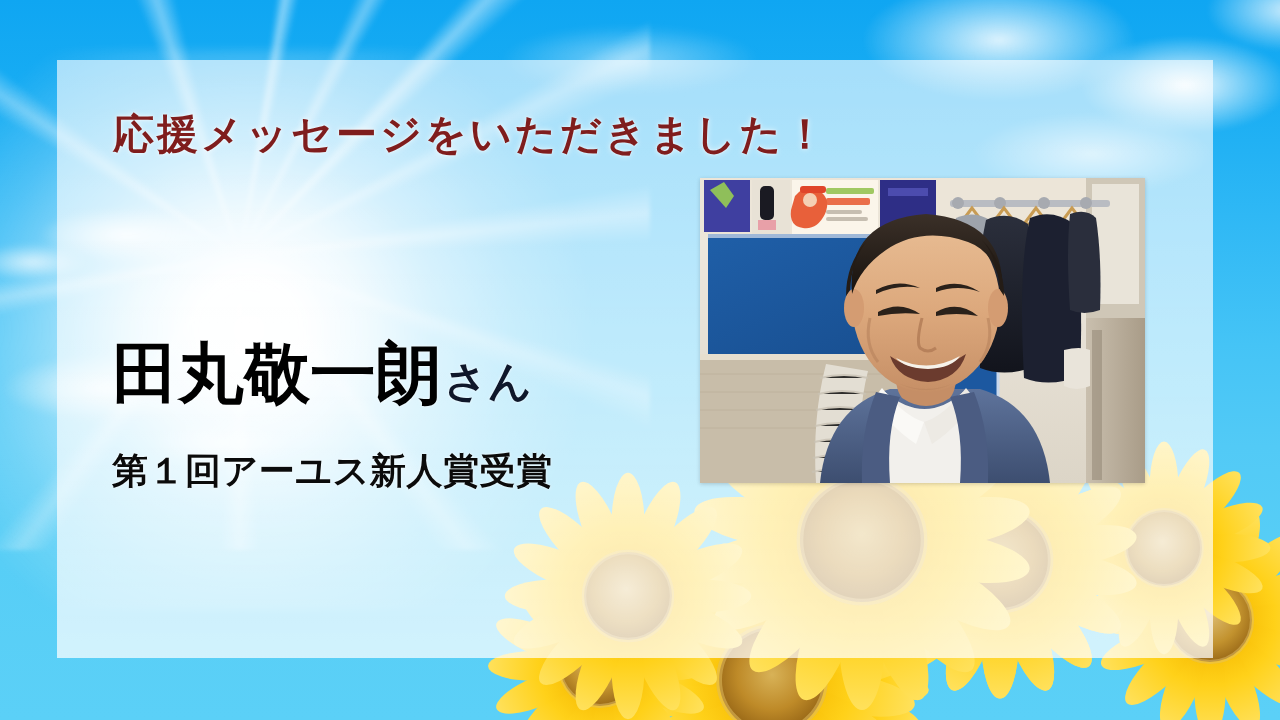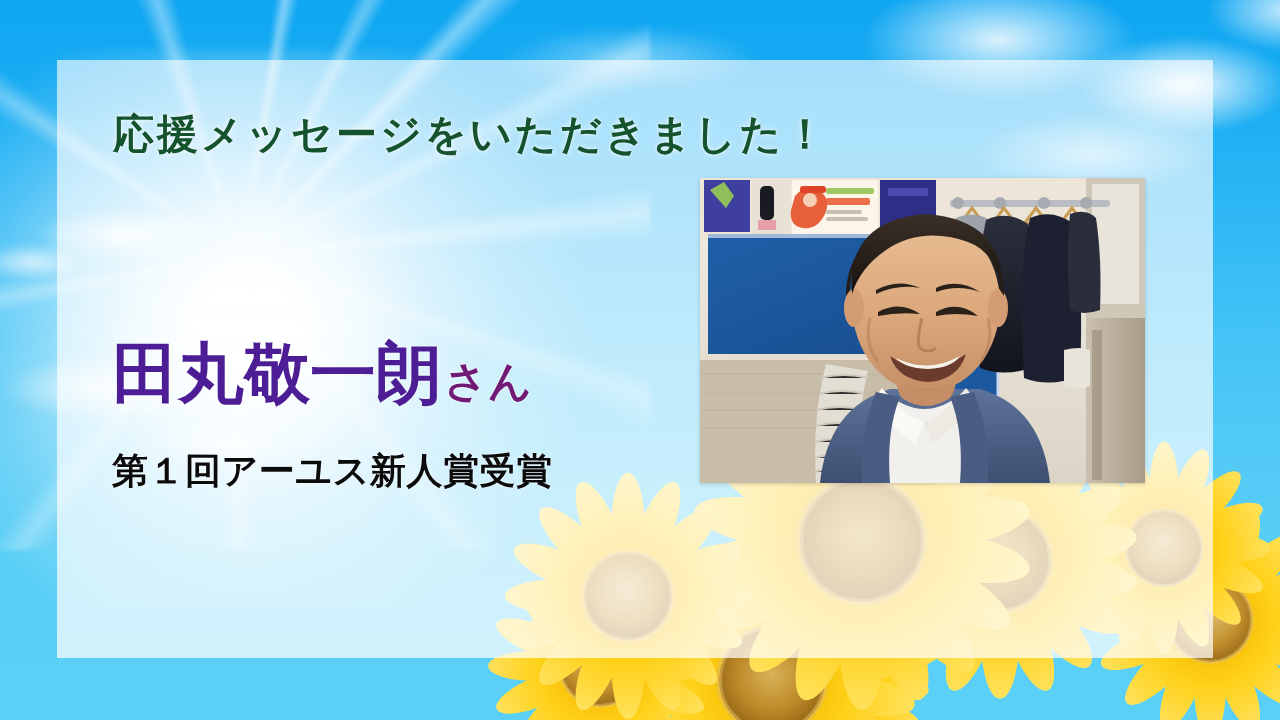--- a/index.html
+++ b/index.html
@@ -97,36 +97,36 @@
   
   .panel{
     position:absolute;left:57px;top:60px;width:1156px;height:598px;
     background:linear-gradient(to bottom, rgba(255,255,255,.62) 0%, rgba(255,255,255,.66) 55%, rgba(255,255,255,.72) 100%);
     backdrop-filter:blur(0px);
   }
 
   
   .title{
     position:absolute;left:113px;top:107px;
-    font-size:41px;font-weight:700;letter-spacing:3px;color:#14532d;
+    font-size:41px;font-weight:700;letter-spacing:3px;color:#7f1d1d;
     font-family:"DejaVu Sans","Liberation Sans",sans-serif;
     white-space:nowrap;
     text-shadow:0 0 2px rgba(255,255,255,.9),0 0 6px rgba(255,255,255,.7);
   }
   .nameline{
     position:absolute;left:112px;top:341px;white-space:nowrap;
     display:flex;align-items:baseline;
     text-shadow:0 0 3px rgba(255,255,255,.85);
   }
   .name{
-    font-size:66px;font-weight:700;color:#4c1d95;letter-spacing:0px;
+    font-size:66px;font-weight:700;color:#000000;letter-spacing:0px;
     line-height:1;
   }
   .honorific{
-    font-size:43px;font-weight:700;color:#701a75;line-height:1;
+    font-size:43px;font-weight:700;color:#0f172a;line-height:1;
     margin-left:2px;
   }
   .sublines{
     position:absolute;left:112px;top:448px;
     font-size:36px;font-weight:700;color:#0B0B0B;line-height:1.27;
     letter-spacing:0.5px;white-space:nowrap;
     text-shadow:0 0 3px rgba(255,255,255,.8);
   }
   .sublines div{margin:0;padding:0;}
 

